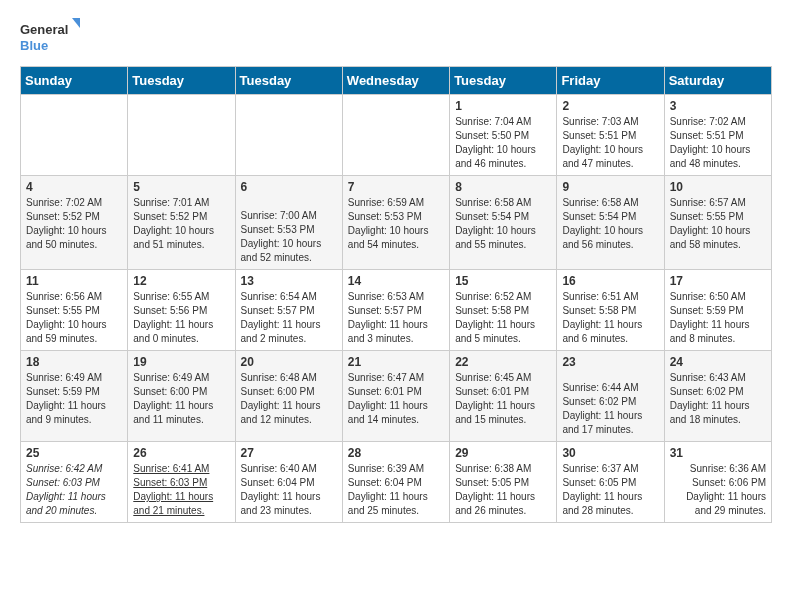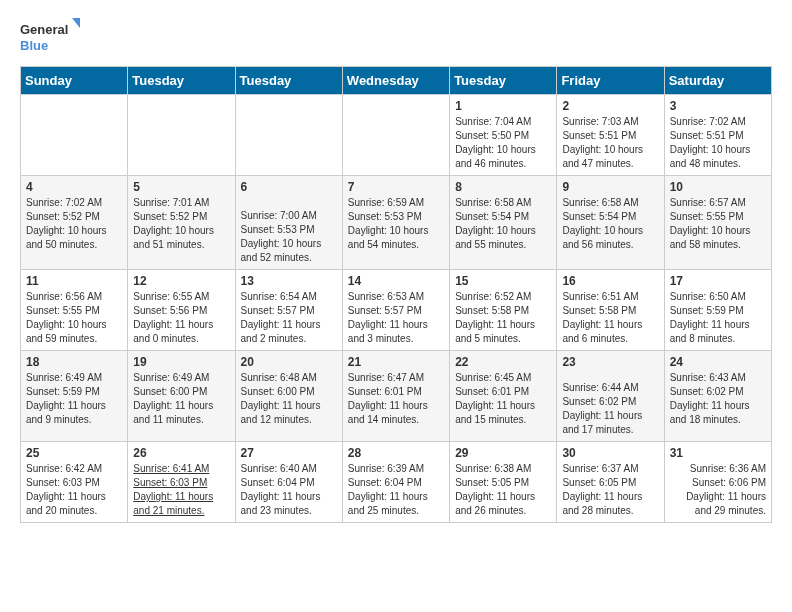--- a/index.html
+++ b/index.html
@@ -283,21 +283,21 @@
           <span class="day-num">24</span>
           <div class="day-info" style="white-space: pre-line;">Sunrise: 6:43 AM
 Sunset: 6:02 PM
 Daylight: 11 hours
 and 18 minutes.</div>
         </td>
       </tr>
       <tr>
         <td>
           <span class="day-num">25</span>
-          <div class="day-info" style="white-space: pre-line;">Sunrise: 6:42 AM
+          <div class="day-info" style="white-space: pre-line; font-style: italic;">Sunrise: 6:42 AM
 Sunset: 6:03 PM
 Daylight: 11 hours
 and 20 minutes.</div>
         </td>
         <td>
           <span class="day-num">26</span>
           <div class="day-info" style="white-space: pre-line; text-decoration: underline;">Sunrise: 6:41 AM
 Sunset: 6:03 PM
 Daylight: 11 hours
 and 21 minutes.</div>

